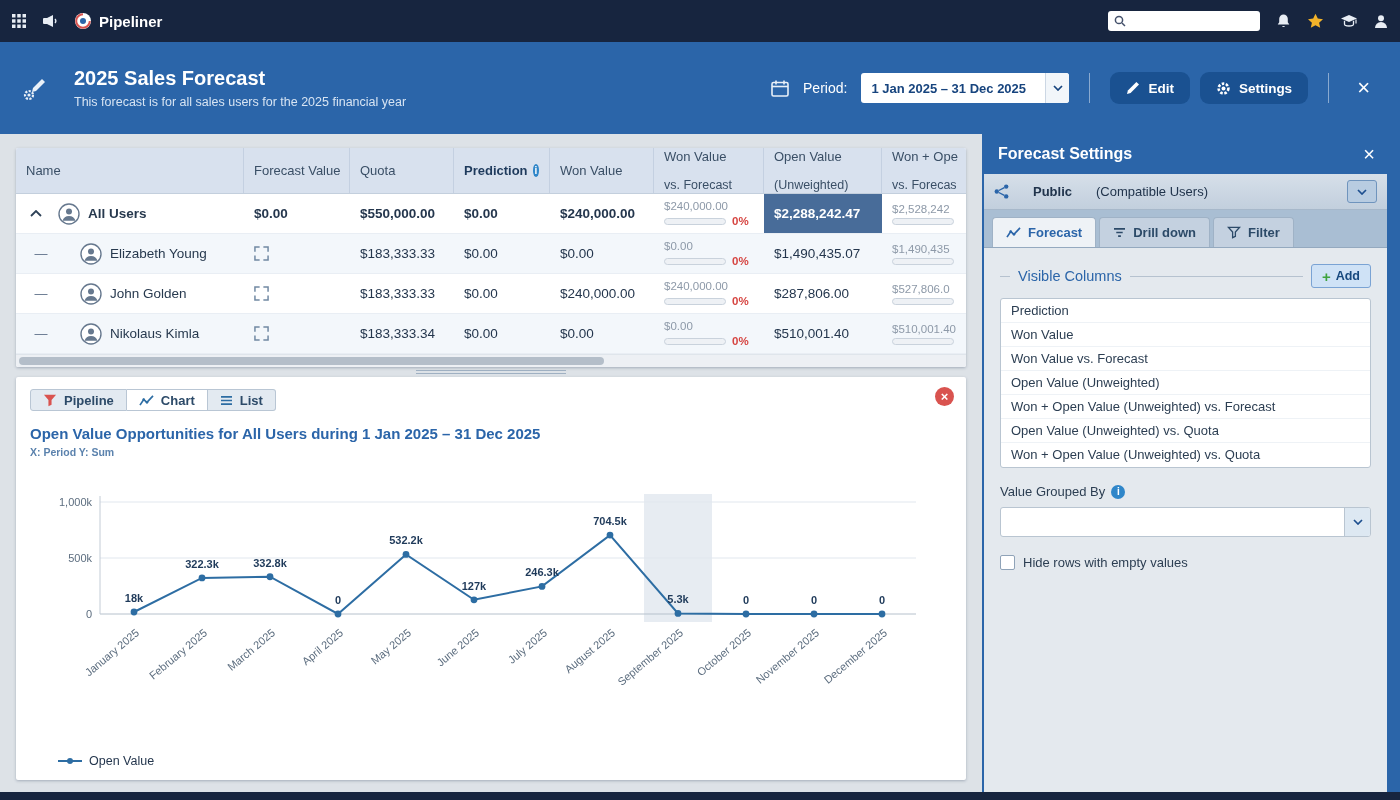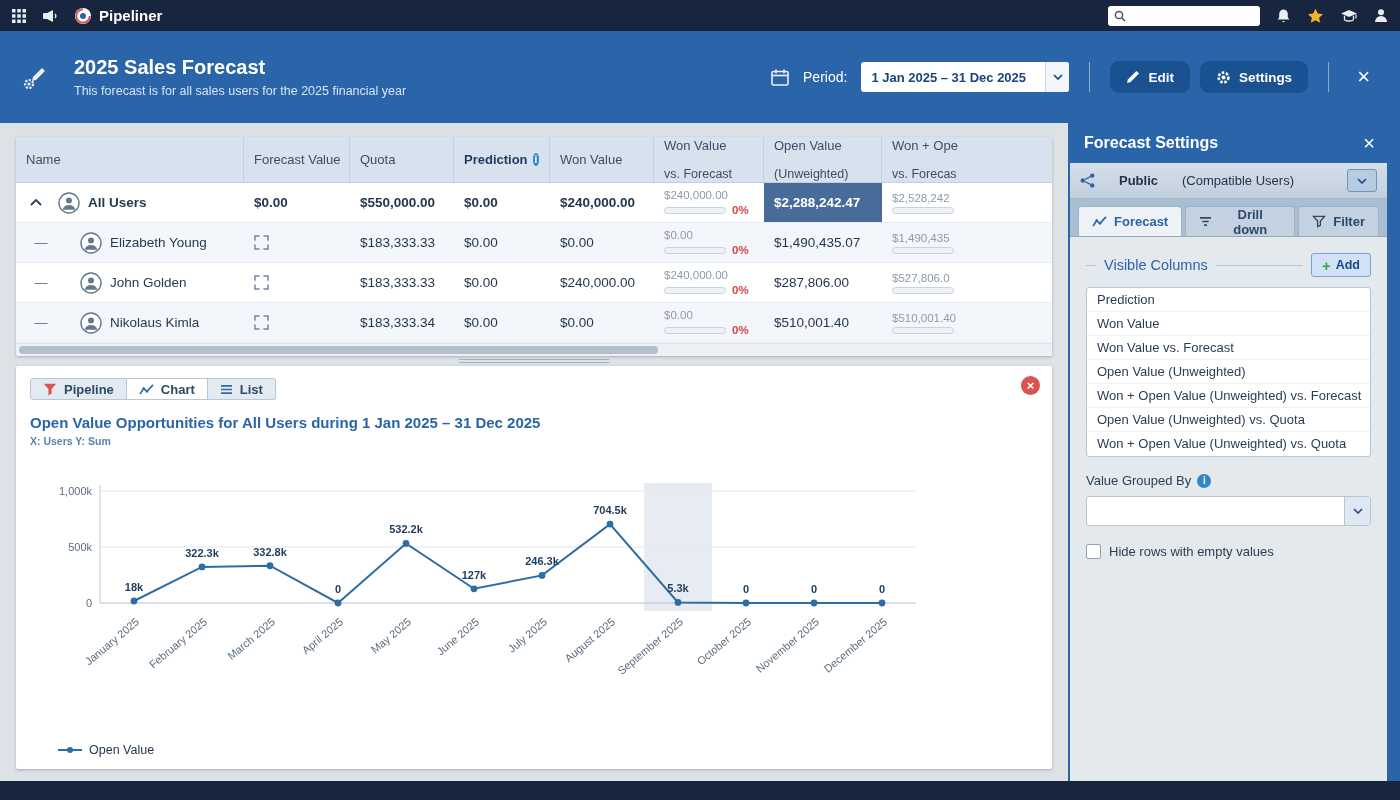--- a/index.html
+++ b/index.html
@@ -1,21 +1,21 @@
 <!DOCTYPE html>
 <html style="--accent: #2b65a9; --topbar_bg: #17253f; --dark_button: #1a5191; --selected_cell: #486c99; --negative: #d64541; --funnel_red: #d9534f; --green_plus: #3fa33f; --star_yellow: #f3b32a;"><head>
 <meta charset="utf-8">
 <style>
 *{box-sizing:border-box;margin:0;padding:0}
 html,body{width:1400px;height:800px;overflow:hidden}
 body{font-family:"Liberation Sans",sans-serif;font-size:13px;color:#24364d;background:#dde2e7}
 button{font-family:inherit;border:none;background:none;cursor:pointer}
 
 
-.topbar{height:31px;background:var(--topbar_bg,#17253f);display:flex;align-items:center;padding:0 12px;gap:16px;color:#fff}
+.topbar{height:42px;background:var(--topbar_bg,#17253f);display:flex;align-items:center;padding:0 12px;gap:16px;color:#fff}
 .tb-icon{display:flex;align-items:center;color:#e8edf4;cursor:pointer}
 .brand{display:flex;align-items:center;gap:7px;font-size:15px;font-weight:bold;cursor:pointer}
 .tb-spacer{flex:1}
 .searchbox{width:152px;height:20px;background:#fff;border-radius:3px;display:flex;align-items:center;gap:5px;padding:0 6px;color:#44516b}
 .searchbox input{border:none;outline:none;width:100%;font-size:12px;background:transparent;color:#24364d}
 
 
 .header{height:92px;background:var(--accent,#2b65a9);display:flex;align-items:center;padding:0 22px;color:#fff;gap:10px}
 .hdr-icon{margin-right:12px;color:#e9f0f8}
 .hdr-title{font-size:20px;font-weight:bold}
@@ -78,21 +78,21 @@
 .chart-sub{color:#5b82ad;font-size:10.5px;margin-top:4px;font-weight:bold}
 .chart-wrap{flex:1;min-height:0;margin-top:6px}
 #chart-svg{display:block}
 .ytick,.xtick{font-size:11px;fill:#5c6d7f;font-family:"Liberation Sans",sans-serif}
 .plabel{font-size:11px;font-weight:bold;fill:#1f3a5a;font-family:"Liberation Sans",sans-serif}
 .legend{display:flex;align-items:center;gap:8px;padding-left:28px}
 .lg-item{display:flex;align-items:center;gap:7px}
 .lg-label{font-size:12.5px;color:#24364d}
 
 
-.sidepanel{width:332px;background:var(--accent,#2b65a9);display:flex;flex-direction:column;padding:0 13px 0 2px}
+.sidepanel{width:418px;background:var(--accent,#2b65a9);display:flex;flex-direction:column;padding:0 13px 0 2px}
 .panel-head{height:40px;display:flex;align-items:center;justify-content:space-between;color:#fff;font-size:16px;font-weight:bold;padding:0 12px 0 14px}
 .pclose{font-size:20px;font-weight:normal;cursor:pointer}
 .panel-body{flex:1;background:#e4e9ee;display:flex;flex-direction:column;min-height:0}
 .share-row{height:36px;background:linear-gradient(#d6dfe9,#c2cfdd);border-bottom:1px solid #a7b8ca;display:flex;align-items:center;gap:24px;padding:0 10px;cursor:pointer}
 .share-ic{display:flex;color:var(--accent,#2b65a9)}
 .share-bold{font-weight:bold;color:#21344c;font-size:13px}
 .share-rest{color:#21344c;font-size:13px}
 .share-dd{margin-left:auto;width:30px;height:23px;background:#b8cce1;border:1px solid #6f94bd;border-radius:3px;display:flex;align-items:center;justify-content:center;color:#1d4f8f;cursor:pointer}
 .ptabs{background:#a9bed3;display:flex;gap:3px;padding:7px 8px 0;border-bottom:1px solid #94a9bf}
 .ptab{height:30px;padding:0 13px;border-radius:4px 4px 0 0;background:#c4d1e0;border:1px solid #9fb2c6;border-bottom:none;display:flex;align-items:center;gap:7px;font-size:13px;color:#2c4a68;font-weight:bold}
@@ -470,21 +470,21 @@
             <span class="ctab-ic" style="color: rgb(45, 109, 163);">
               <svg width="13" height="11" viewBox="0 0 14 12">
                 <path d="M1 2h12M1 6h12M1 10h12" stroke="currentColor" stroke-width="1.8"></path>
               </svg>
             </span>
             <span>List</span>
           </button>
         </div>
       <span class="chart-close">×</span>
       <div class="chart-title">Open Value Opportunities for All Users during 1 Jan 2025 – 31 Dec 2025</div>
-      <div class="chart-sub">X: Users Y: Sum</div>
+      <div class="chart-sub">X: Period Y: Sum</div>
       <div class="chart-wrap">
         <svg id="chart-svg" width="920" height="240">
             <rect x="614" y="30" width="68" height="128" fill="#e7ecf2"></rect>
             <line x1="70" y1="150" x2="886" y2="150" stroke="#b6c1cc" stroke-width="1"></line>
             <text x="62" y="154" text-anchor="end" class="ytick">0</text>
             <line x1="70" y1="94" x2="886" y2="94" stroke="#e1e7ee" stroke-width="1"></line>
             <text x="62" y="98" text-anchor="end" class="ytick">500k</text>
             <line x1="70" y1="38" x2="886" y2="38" stroke="#e1e7ee" stroke-width="1"></line>
             <text x="62" y="42" text-anchor="end" class="ytick">1,000k</text>
             <line x1="70" y1="32" x2="70" y2="150" stroke="#c3ccd6"></line>

